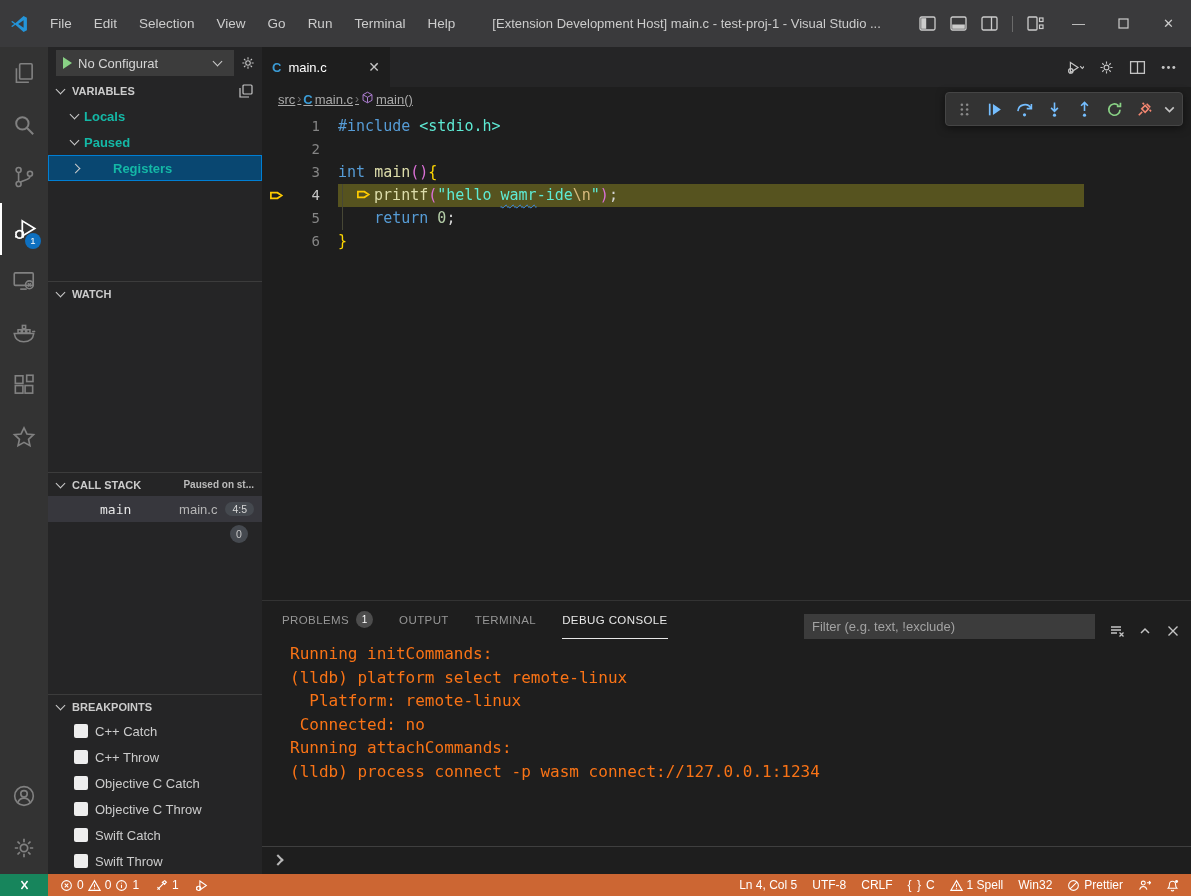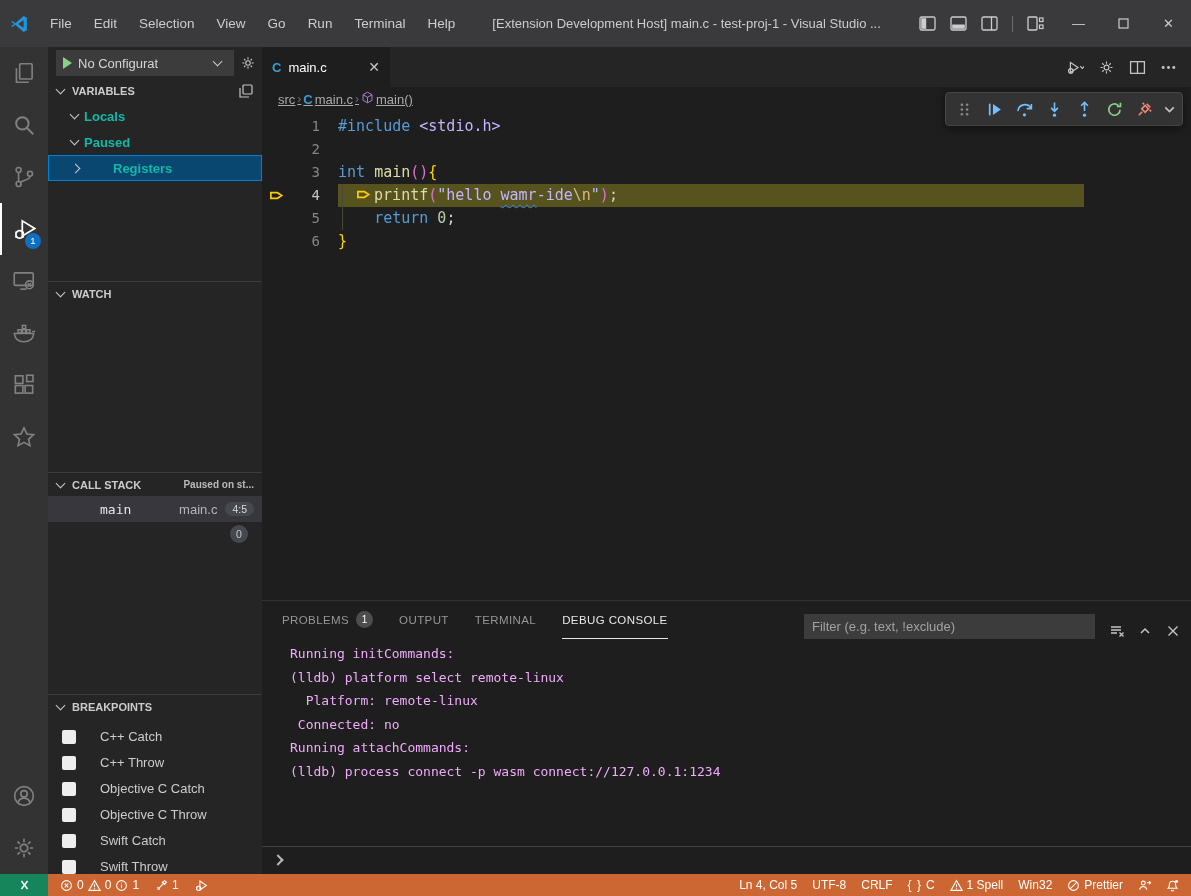--- a/index.html
+++ b/index.html
@@ -56,21 +56,21 @@
   .spacer-v { flex:none; }
   .cs-frame { height:26px; background:#37373d; display:flex; align-items:center;
               padding:0 8px 0 52px; flex:none; }
   .cs-name { font-family:"DejaVu Sans Mono", monospace; font-size:13px; color:#e8e8e8; }
   .cs-file { margin-left:auto; color:#b6b6b6; font-size:13px; margin-right:8px; }
   .pill { background:#45494f; color:#d8d8d8; font-size:10.5px; border-radius:9px; padding:1px 7px; }
   .cs-badge-row { height:24px; display:flex; align-items:center; justify-content:flex-end;
                   padding-right:14px; flex:none; }
   .circle-badge { width:18px; height:18px; border-radius:50%; background:#45494f; color:#c8c8c8;
                   font-size:10.5px; display:flex; align-items:center; justify-content:center; }
-  .bp-row { height:26px; display:flex; align-items:flex-end; padding-left:14px; gap:24px; flex:none; }
+  .bp-row { height:26px; display:flex; align-items:center; padding-left:26px; gap:7px; flex:none; }
   .bp-box { width:14px; height:14px; background:#eeeeee; border-radius:2px; flex:none; }
   .bp-label { font-size:13px; color:#cccccc; font-weight:normal; }
   .icon-btn { color:#c5c5c5; display:flex; align-items:center; justify-content:center; }
   .icon-btn svg { width:16px; height:16px; }
 
   
   .editor-col { flex:1; display:flex; flex-direction:column; position:relative; min-width:0; }
   .tabstrip { height:40px; background:#252526; display:flex; align-items:stretch; flex:none; }
   .tab { width:128px; background:#1e1e1e; display:flex; align-items:center; padding:0 10px; gap:7px;
          color:#ffffff; font-size:13px; }
@@ -87,21 +87,21 @@
   .code-area { flex:1; background:#1e1e1e; overflow:hidden; padding-top:4px; position:relative; }
   .code-line { display:flex; height:23px; line-height:23px;
                font-family:"DejaVu Sans Mono", monospace; font-size:15px; }
   .glyph { width:28px; flex:none; display:flex; align-items:center; justify-content:center; }
   .lnum { width:30px; flex:none; text-align:right; color:#858585; font-size:14px; }
   .lnum.active { color:#c6c6c6; }
   .lcontent { margin-left:18px; white-space:pre; position:relative; color:#d4d4d4; }
   .code-line.current .lcontent { background:#56531f; width:746px; }
   .lcontent.with-guide::before { content:""; position:absolute; left:4px; top:0; bottom:0;
                                  width:1px; background:#474735; }
-  .tok-kw  { color:#569cd6; } .tok-str { color:#c4b5fd; } .tok-fn { color:#dcdcaa; }
+  .tok-kw  { color:#569cd6; } .tok-str { color:#5eead4; } .tok-fn { color:#dcdcaa; }
   .tok-pa  { color:#da70d6; } .tok-br  { color:#ffd700; } .tok-num { color:#b5cea8; }
   .tok-pl  { color:#d4d4d4; } .tok-esc { color:#d7ba7d; }
   .squiggle { text-decoration:underline wavy #3b8eea; text-decoration-thickness:1px;
               text-underline-offset:4px; }
   .cur-arrow { display:inline-block; width:18px; vertical-align:-2px; }
   .cur-arrow svg, .glyph svg { width:15px; height:15px; }
 
   
   .debug-toolbar { position:absolute; top:45px; right:8px; height:34px; background:#333333;
                    border:1px solid #454545; border-radius:4px; box-shadow:0 2px 8px rgba(0,0,0,.5);
@@ -116,22 +116,22 @@
   .panel-tab { margin-right:26px; height:38px; display:flex; align-items:center; gap:7px;
                font-size:11.5px; letter-spacing:.4px; color:#969696; border-bottom:1px solid transparent; }
   .panel-tab.active { color:#e7e7e7; border-bottom:1px solid #e7e7e7; }
   .tab-badge { min-width:17px; height:17px; border-radius:50%; background:#4d4d4d; color:#ffffff;
                font-size:10px; display:flex; align-items:center; justify-content:center; letter-spacing:0; }
   .filter-input { margin-left:auto; width:291px; height:25px; background:#3c3c3c; border:none;
                   color:#cccccc; font-size:13px; padding:0 8px; outline:none; }
   .filter-input::placeholder { color:#a2a2a2; }
   .panel-actions { display:flex; align-items:center; gap:12px; margin-left:14px; }
   .console-body { flex:1; padding:3px 0 0 28px; overflow:hidden; }
-  .console-line { white-space:pre; font-family:"DejaVu Sans Mono", monospace; font-size:13px;
-                  line-height:23.5px; color:#f0abfc; }
+  .console-line { white-space:pre; font-family:"DejaVu Sans Mono", monospace; font-size:16px;
+                  line-height:23.5px; color:#f97316; }
   .console-prompt { position:absolute; left:0; right:0; bottom:2px; height:26px;
                     border-top:1px solid #3f3f3f; display:flex; align-items:center; padding-left:12px; }
   .prompt-chev { width:8px; height:8px; border-right:2px solid #b8b8b8; border-top:2px solid #b8b8b8;
                  transform:rotate(45deg); }
 
   
   .statusbar { height:22px; background:#cc6633; display:flex; align-items:stretch; color:#ffffff;
                font-size:12px; flex:none; }
   .remote-box { width:48px; background:#17855c; display:flex; align-items:center; justify-content:center; }
   .sb-item { display:flex; align-items:center; gap:4px; padding:0 6px; white-space:nowrap; }

